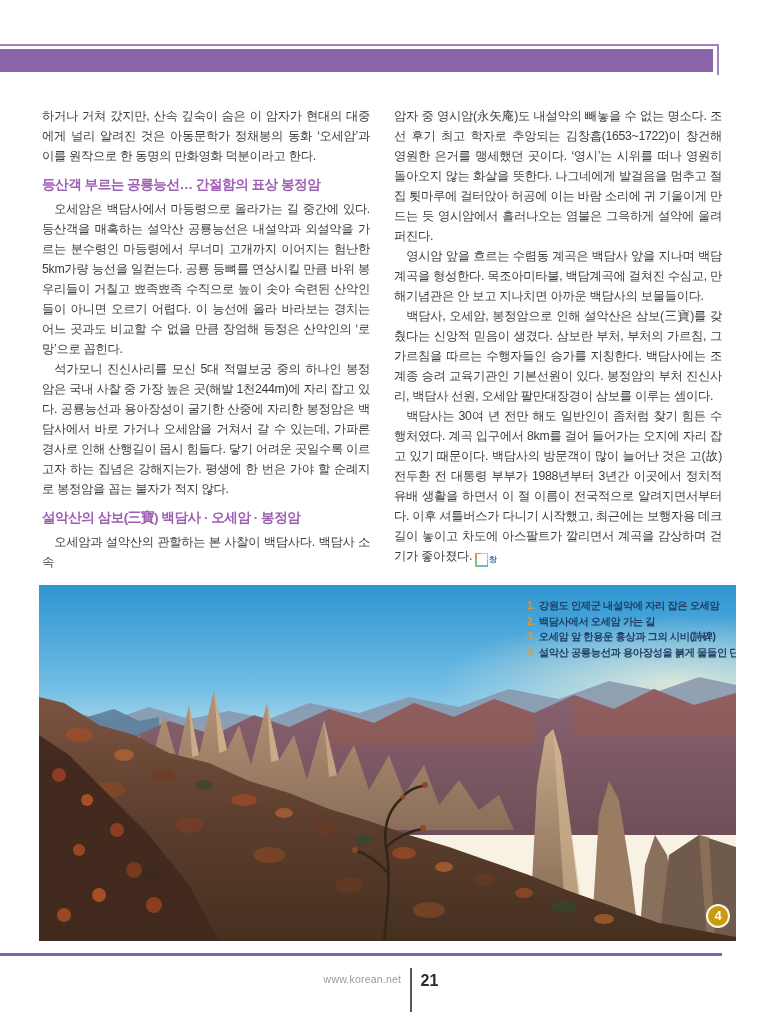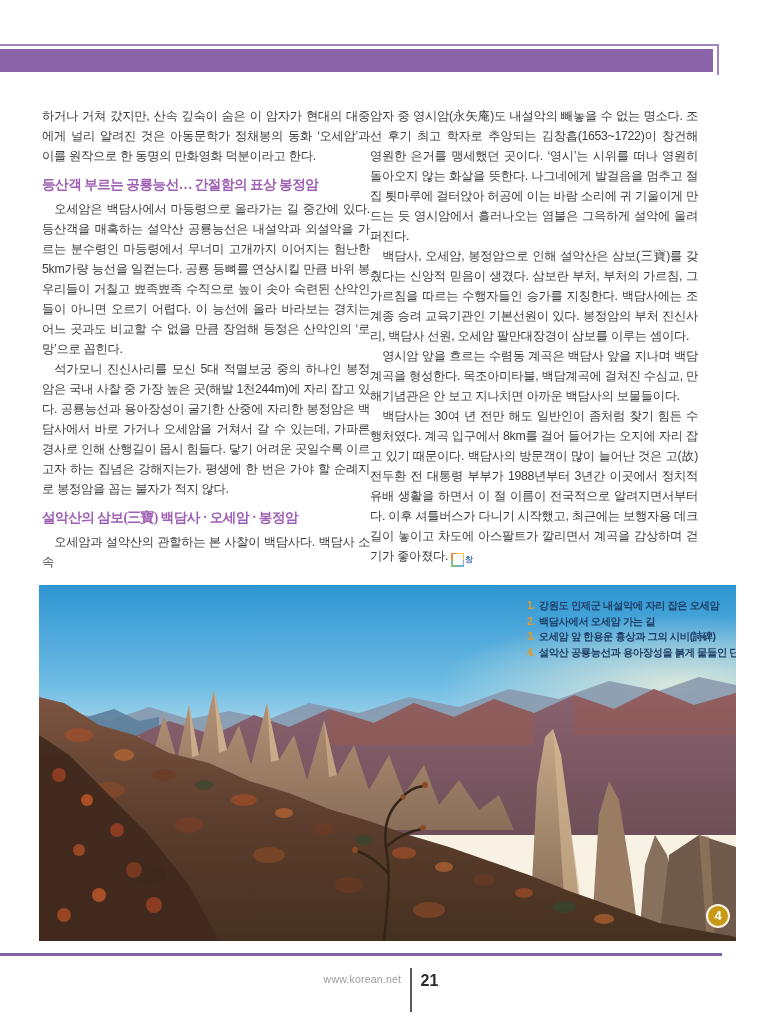--- a/index.html
+++ b/index.html
@@ -14,31 +14,31 @@
     border-top:2px solid #a383bd;border-right:2px solid #a383bd;
     box-sizing:border-box;
   }
   .top-bar{
     position:absolute;left:0;top:49px;width:713px;height:23px;
     background:#8a63a8;
   }
   
   .content{
     position:absolute;left:42px;top:106px;width:680px;height:476px;
-    display:flex;overflow:hidden;
+    display:flex;gap:24px;overflow:hidden;
   }
   .col{width:328px;}
   .col p{
     margin:0;font-size:12.3px;line-height:20px;color:#3d3d3d;
     text-align:justify;letter-spacing:-0.3px;
   }
   .col p.indent{text-indent:1em;}
   .col h3{
     margin:10px 0 5px 0;font-size:13.6px;line-height:18px;
-    color:#9d5eb4;font-weight:bold;letter-spacing:-0.5px;font-family:Liberation Serif, serif;
+    color:#9d5eb4;font-weight:bold;letter-spacing:-0.5px;
   }
   .endmark{
     display:inline-block;width:13px;height:14px;vertical-align:-2px;
     padding:1.5px;box-sizing:border-box;margin-left:3px;
     background:conic-gradient(#f5c63a 0 25%, #6fb3e0 25% 50%, #7ec08a 50% 75%, #e9903c 75% 100%);
   }
   .endmark-inner{
     display:block;width:100%;height:100%;background:#ffffff;
     font-size:8px;line-height:11px;text-align:center;color:#3a6fae;font-weight:bold;
   }
@@ -81,22 +81,22 @@
   <div class="col">
     <p>하거나 거쳐 갔지만, 산속 깊숙이 숨은 이 암자가 현대의 대중에게 널리 알려진 것은 아동문학가 정채봉의 동화 ‘오세암’과 이를 원작으로 한 동명의 만화영화 덕분이라고 한다.</p>
     <h3>등산객 부르는 공룡능선… 간절함의 표상 봉정암</h3>
     <p class="indent">오세암은 백담사에서 마등령으로 올라가는 길 중간에 있다. 등산객을 매혹하는 설악산 공룡능선은 내설악과 외설악을 가르는 분수령인 마등령에서 무너미 고개까지 이어지는 험난한 5km가량 능선을 일컫는다. 공룡 등뼈를 연상시킬 만큼 바위 봉우리들이 거칠고 뾰족뾰족 수직으로 높이 솟아 숙련된 산악인들이 아니면 오르기 어렵다. 이 능선에 올라 바라보는 경치는 어느 곳과도 비교할 수 없을 만큼 장엄해 등정은 산악인의 ‘로망’으로 꼽힌다.</p>
     <p class="indent">석가모니 진신사리를 모신 5대 적멸보궁 중의 하나인 봉정암은 국내 사찰 중 가장 높은 곳(해발 1천244m)에 자리 잡고 있다. 공룡능선과 용아장성이 굴기한 산중에 자리한 봉정암은 백담사에서 바로 가거나 오세암을 거쳐서 갈 수 있는데, 가파른 경사로 인해 산행길이 몹시 힘들다. 닿기 어려운 곳일수록 이르고자 하는 집념은 강해지는가. 평생에 한 번은 가야 할 순례지로 봉정암을 꼽는 불자가 적지 않다.</p>
     <h3>설악산의 삼보(三寶) 백담사 · 오세암 · 봉정암</h3>
     <p class="indent">오세암과 설악산의 관할하는 본 사찰이 백담사다. 백담사 소속</p>
   </div>
   <div class="col">
     <p>암자 중 영시암(永矢庵)도 내설악의 빼놓을 수 없는 명소다. 조선 후기 최고 학자로 추앙되는 김창흡(1653~1722)이 창건해 영원한 은거를 맹세했던 곳이다. ‘영시’는 시위를 떠나 영원히 돌아오지 않는 화살을 뜻한다. 나그네에게 발걸음을 멈추고 절집 툇마루에 걸터앉아 허공에 이는 바람 소리에 귀 기울이게 만드는 듯 영시암에서 흘러나오는 염불은 그윽하게 설악에 울려 퍼진다.</p>
+    <p class="indent">영시암 앞을 흐르는 수렴동 계곡은 백담사 앞을 지나며 백담계곡을 형성한다. 목조아미타불, 백담계곡에 걸쳐진 수심교, 만해기념관은 안 보고 지나치면 아까운 백담사의 보물들이다.</p>
     <p class="indent">백담사, 오세암, 봉정암으로 인해 설악산은 삼보(三寶)를 갖췄다는 신앙적 믿음이 생겼다. 삼보란 부처, 부처의 가르침, 그 가르침을 따르는 수행자들인 승가를 지칭한다. 백담사에는 조계종 승려 교육기관인 기본선원이 있다. 봉정암의 부처 진신사리, 백담사 선원, 오세암 팔만대장경이 삼보를 이루는 셈이다.</p>
-    <p class="indent">영시암 앞을 흐르는 수렴동 계곡은 백담사 앞을 지나며 백담계곡을 형성한다. 목조아미타불, 백담계곡에 걸쳐진 수심교, 만해기념관은 안 보고 지나치면 아까운 백담사의 보물들이다.</p>
     <p class="indent"><span>백담사는 30여 년 전만 해도 일반인이 좀처럼 찾기 힘든 수행처였다. 계곡 입구에서 8km를 걸어 들어가는 오지에 자리 잡고 있기 때문이다. 백담사의 방문객이 많이 늘어난 것은 고(故) 전두환 전 대통령 부부가 1988년부터 3년간 이곳에서 정치적 유배 생활을 하면서 이 절 이름이 전국적으로 알려지면서부터다. 이후 셔틀버스가 다니기 시작했고, 최근에는 보행자용 데크 길이 놓이고 차도에 아스팔트가 깔리면서 계곡을 감상하며 걷기가 좋아졌다.</span><span class="endmark"><span class="endmark-inner">창</span></span></p>
   </div>
 </div>
 
 <div class="photo">
   <svg viewBox="0 0 697 356" preserveAspectRatio="none">
     <defs>
       <linearGradient id="sky" x1="0" y1="0" x2="0" y2="1">
         <stop offset="0" stop-color="#2e95d1"></stop>
         <stop offset="0.28" stop-color="#6fbce4"></stop>

